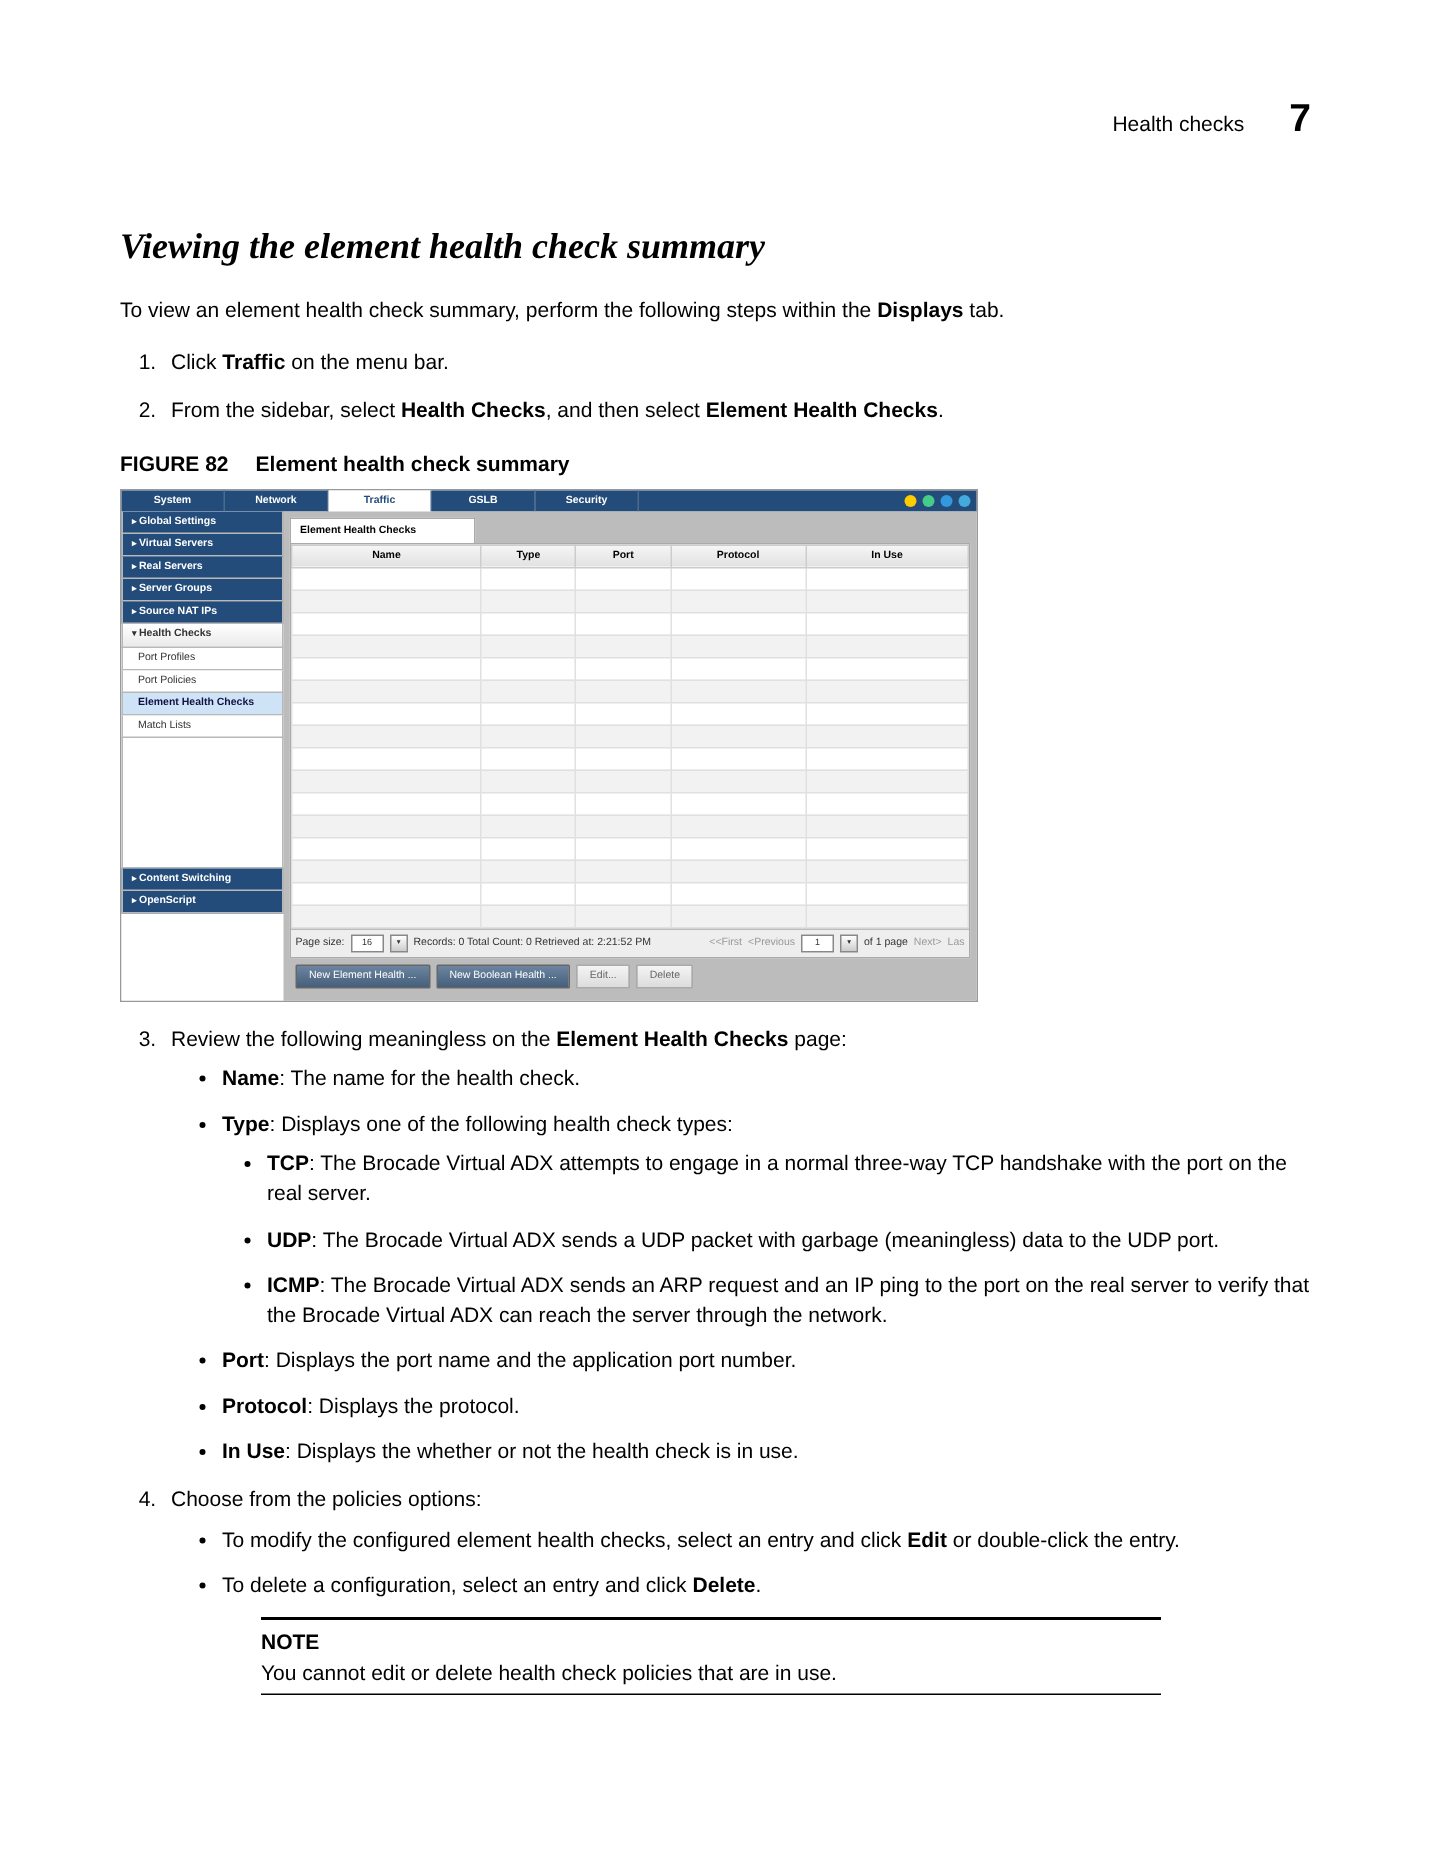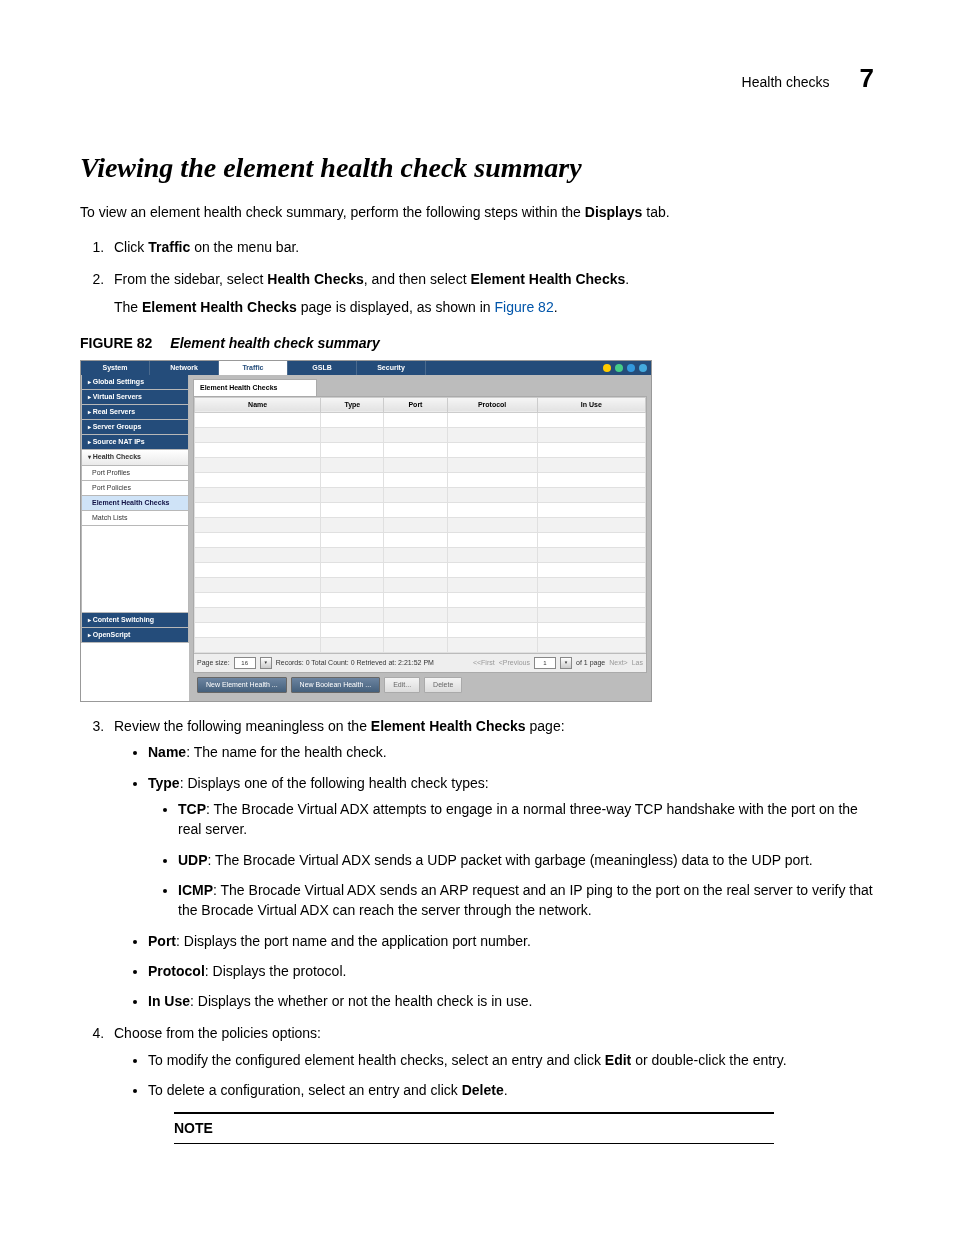--- a/index.html
+++ b/index.html
@@ -18,21 +18,21 @@
     align-items: baseline;
     gap: 30px;
     margin-bottom: 50px;
   }
   .header-line .ht { font-size: 14px; }
   .header-line .ch { font-size: 26px; font-weight: bold; }
   h2.section-title {
     font-style: italic;
     font-weight: bold;
     font-family: Georgia, 'Times New Roman', serif;
-    font-size: 28px;
+    font-size: 24px;
     margin: 0 0 14px 0;
   }
   .intro { margin: 0 0 14px 0; }
   ol.steps { margin: 0 0 16px 28px; padding: 0; }
   ol.steps > li { margin-bottom: 12px; padding-left: 6px; }
   ol.steps li .sub { margin-top: 8px; }
   b { font-weight: bold; }
   a.figref { color: #0055aa; text-decoration: none; }
   .figcap { font-weight: bold; margin: 16px 0 6px 0; }
   .figcap .lbl { margin-right: 18px; }
@@ -105,28 +105,25 @@
 <p class="intro">
   <span>To view an element health check summary, perform the following steps within the </span><b>Displays</b><span> tab.</span>
 </p>
 
 <ol class="steps">
   <li>
     <span>Click </span><b>Traffic</b><span> on the menu bar.</span>
   </li>
   <li>
     <span>From the sidebar, select </span><b>Health Checks</b><span>, and then select </span><b>Element Health Checks</b><span>.</span>
-    <div class="sub">
-      <span>The </span><b>Element Health Checks</b><span> page is displayed, as shown in </span><a href="#" class="figref">Figure 82</a><span>.</span>
-    </div>
   </li>
 </ol>
 
 <div class="figcap">
-  <span class="lbl">FIGURE 82</span><span style="font-weight:normal;font-weight:bold;font-style:italic;">Element health check summary</span>
+  <span class="lbl">FIGURE 82</span><span style="font-weight:normal;font-weight:bold;">Element health check summary</span>
 </div>
 
 <div class="figwrap">
 <div class="app">
   <div class="topbar">
     <div class="tab">System</div>
     <div class="tab">Network</div>
     <div class="tab sel">Traffic</div>
     <div class="tab">GSLB</div>
     <div class="tab">Security</div>
@@ -330,16 +327,17 @@
       <li>
         <span>To modify the configured element health checks, select an entry and click </span><b>Edit</b><span> or double-click the entry.</span>
       </li>
       <li>
         <span>To delete a configuration, select an entry and click </span><b>Delete</b><span>.</span>
       </li>
     </ul>
     <div class="notebox">
       <div class="bar"></div>
       <div class="ntitle">NOTE</div>
+      <div>You cannot edit or delete health check policies that are in use.</div>
       <div class="barB"></div>
     </div>
   </li>
 </ol>
 
 </body></html>

